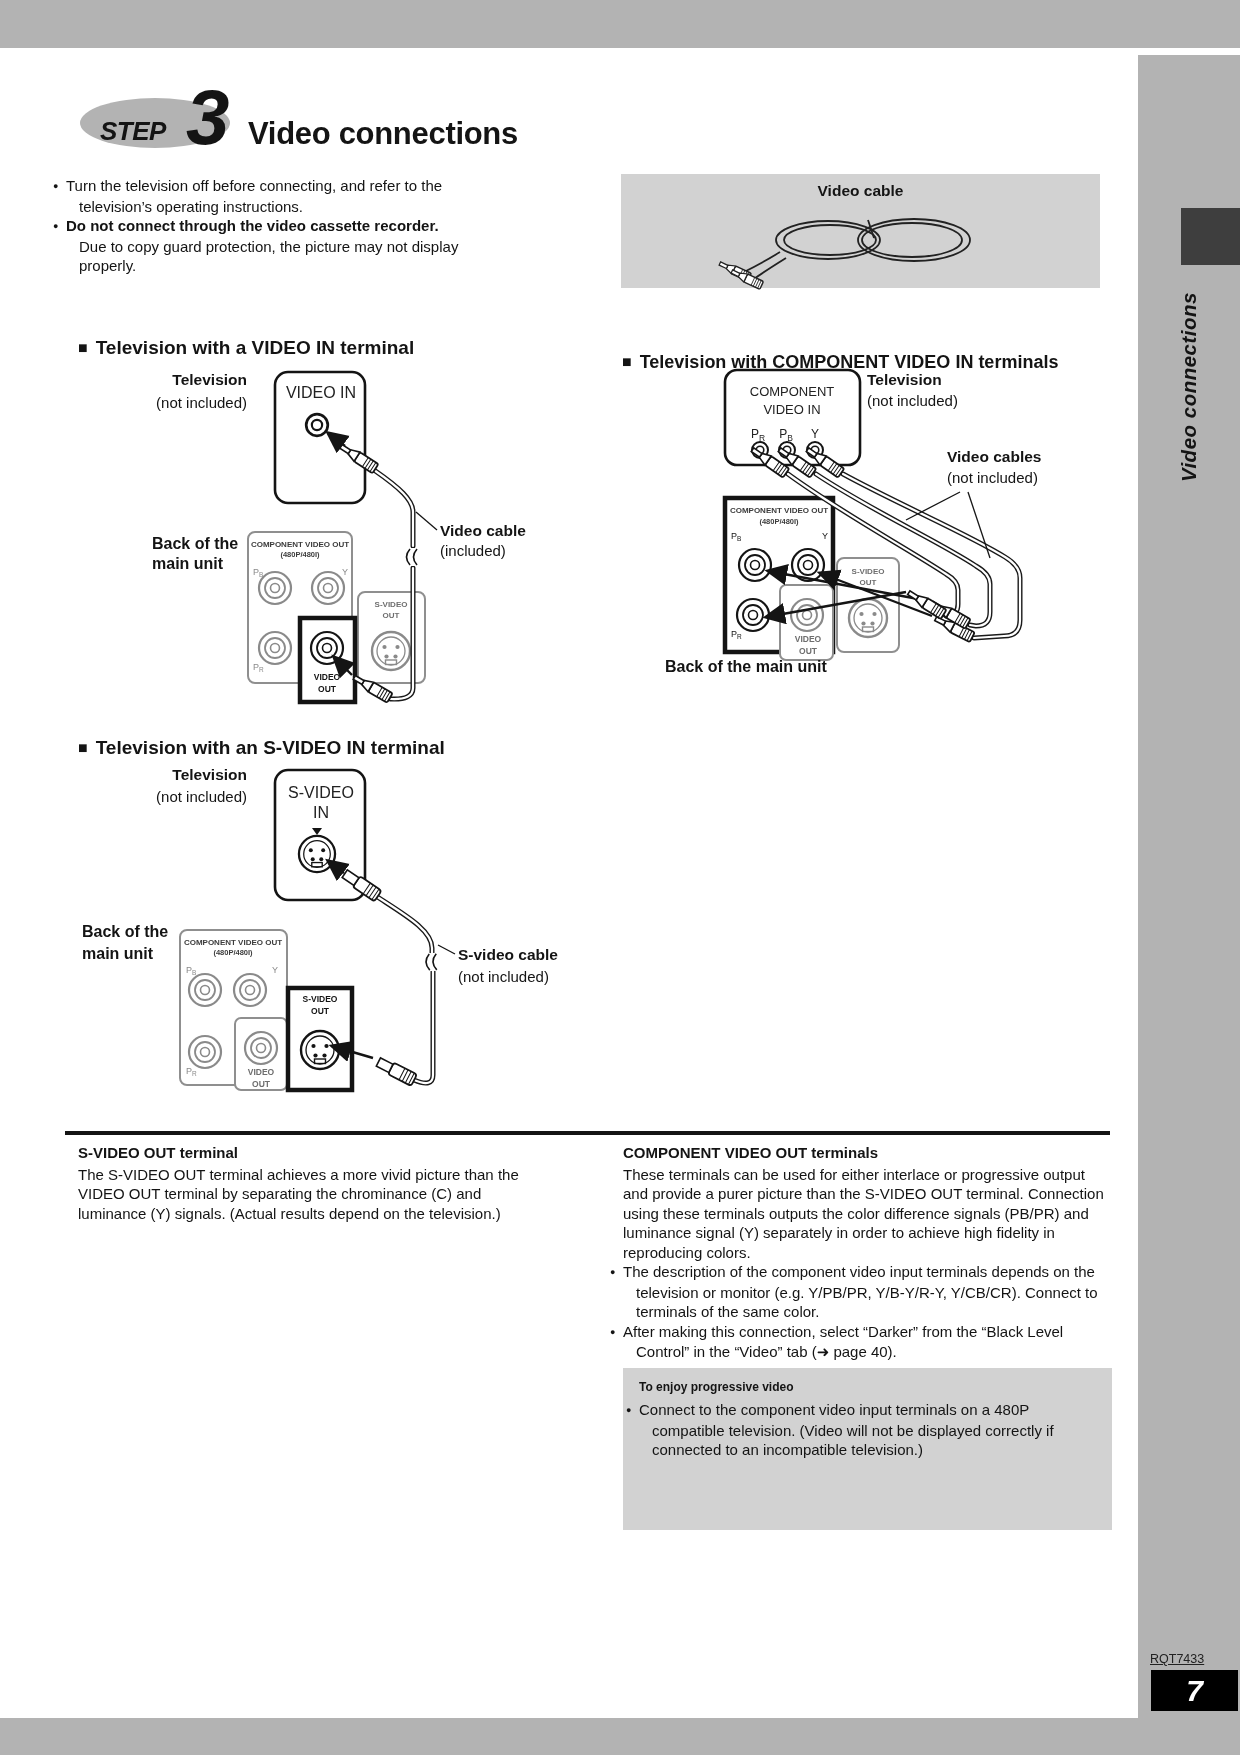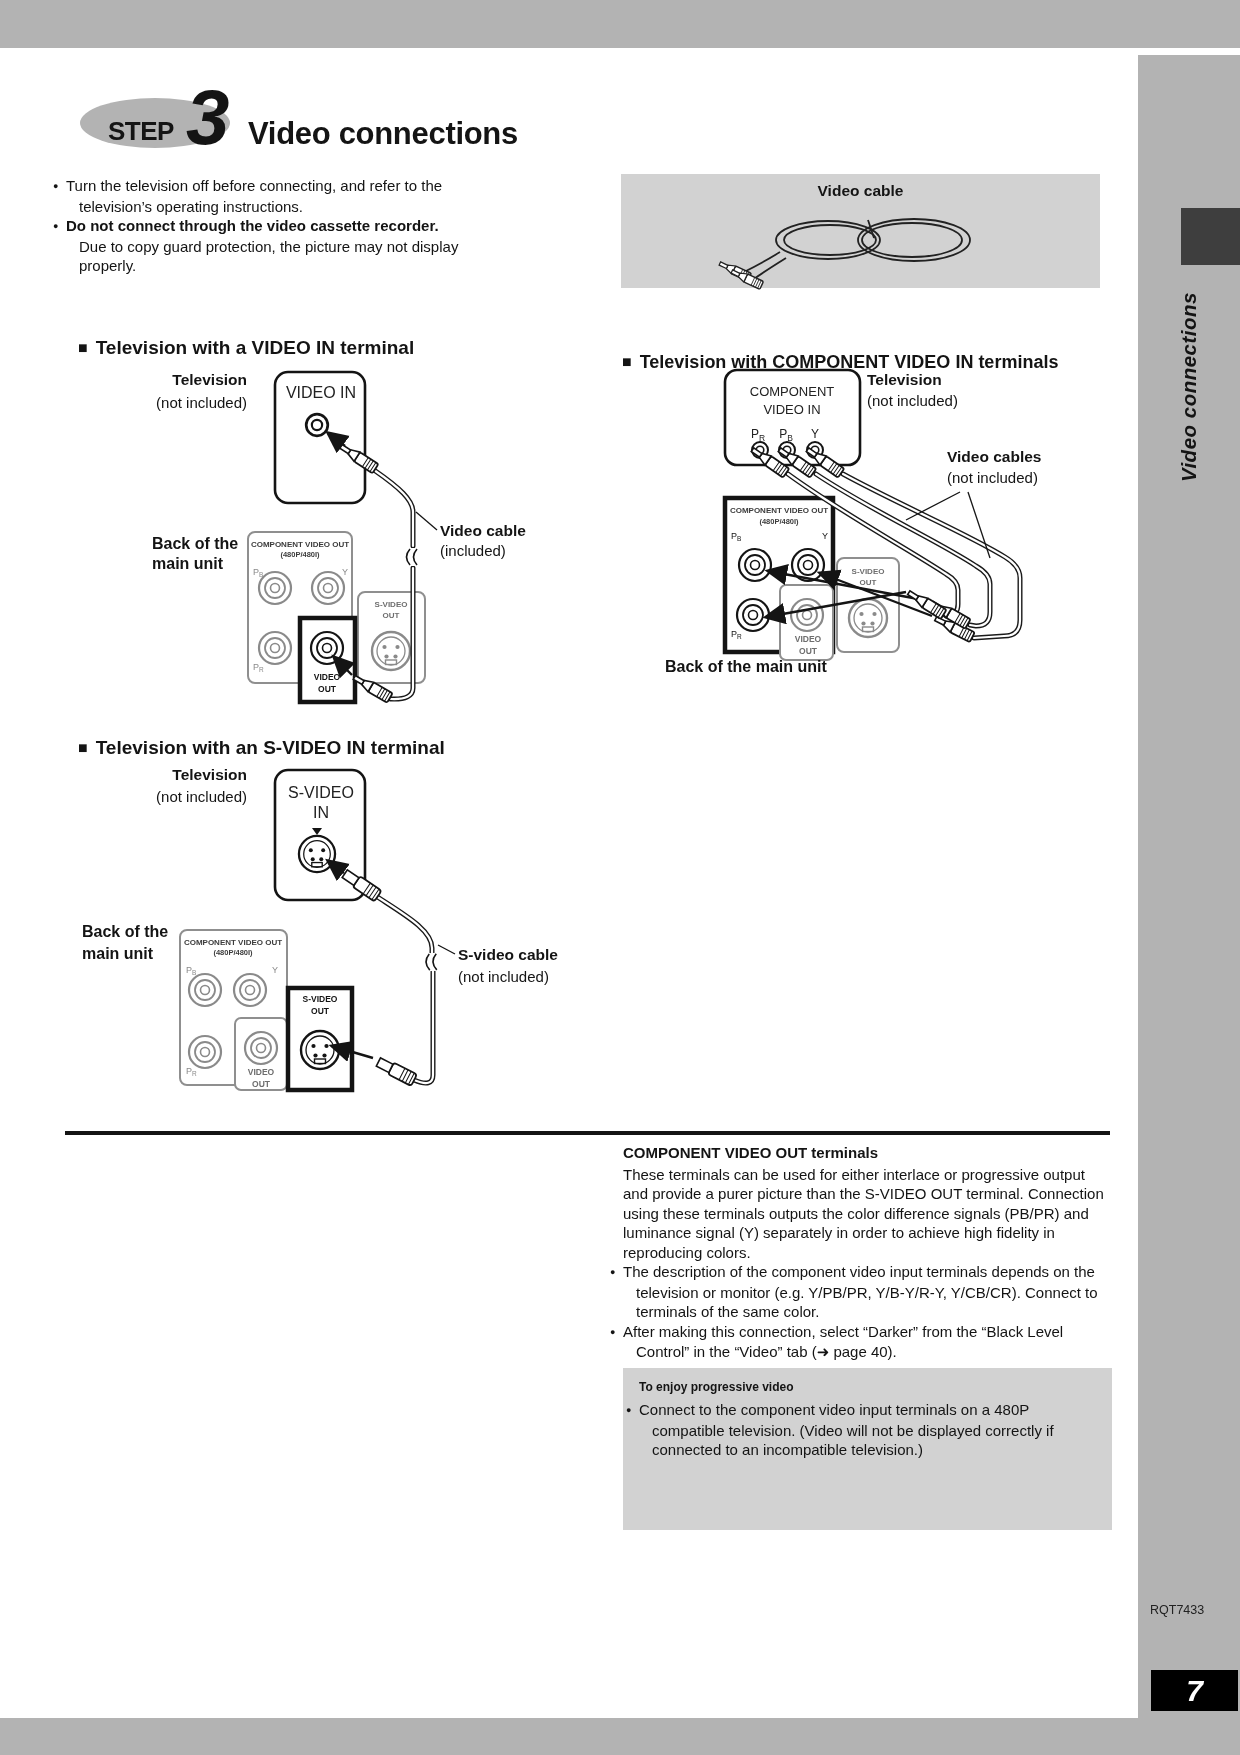--- a/index.html
+++ b/index.html
@@ -7,21 +7,21 @@
         font-family:"Liberation Sans",sans-serif;color:#141414;}
   .abs{position:absolute;}
   
   .band{background:#b3b3b3;}
   .tab{background:#3e3e3e;}
   .vwrap{display:flex;justify-content:center;}
   .vtext{writing-mode:vertical-rl;transform:rotate(180deg);
          font-style:italic;font-weight:bold;font-size:20.5px;color:#141414;letter-spacing:.5px;}
   
   .ellipse{background:#b3b3b3;border-radius:50%;}
-  .step{font-weight:900;font-size:26px;letter-spacing:-.5px;margin-left:8px;}
+  .step{font-style:italic;font-weight:900;font-size:26px;letter-spacing:-.5px;}
   .stepnum{font-style:italic;font-weight:bold;font-size:78px;line-height:1;}
   .title{font-weight:bold;font-size:31px;letter-spacing:-.3px;}
   
   .body{font-size:15px;line-height:19.5px;}
   .b{font-weight:bold;}
   .blt{display:inline-block;width:13px;font-size:9px;vertical-align:2px;}
   .hang{padding-left:13px;text-indent:-13px;margin:0;}
   .hang .blt{margin-left:-13px;width:13px;text-indent:0;}
   p{margin:0;}
   .h-sec{font-weight:bold;font-size:19px;white-space:nowrap;}
@@ -394,20 +394,24 @@
       </g>
     <line class="arr" x1="313" y1="368" x2="272" y2="356" marker-end="url(#ah)"></line>
 
     <line class="callout" x1="395" y1="264" x2="378" y2="255"></line>
     <text class="lab-b" x="398" y="270">S-video cable</text>
     <text class="lab-n" x="398" y="292">(not included)</text>
   </svg>
 
   <div class="abs rule" style="left:65px;top:1131px;width:1045px;height:3.5px;"></div>
 
+  <div class="abs body" style="left:78px;top:1143px;width:462px;">
+    <p class="note-h">S-VIDEO OUT terminal</p>
+    <p>The S-VIDEO OUT terminal achieves a more vivid picture than the VIDEO OUT terminal by separating the chrominance (C) and luminance (Y) signals. (Actual results depend on the television.)</p>
+  </div>
 
   <div class="abs body" style="left:623px;top:1143px;width:487px;">
     <p class="note-h">COMPONENT VIDEO OUT terminals</p>
     <p>These terminals can be used for either interlace or progressive output and provide a purer picture than the S-VIDEO OUT terminal. Connection using these terminals outputs the color difference signals (PB/PR) and luminance signal (Y) separately in order to achieve high fidelity in reproducing colors.</p>
     <p class="hang">
       <span class="blt">●</span><span>The description of the component video input terminals depends on the television or monitor (e.g. Y/PB/PR, Y/B-Y/R-Y, Y/CB/CR). Connect to terminals of the same color.</span>
     </p>
     <p class="hang">
       <span class="blt">●</span><span>After making this connection, select “Darker” from the “Black Level Control” in the “Video” tab (➜ page 40).</span>
     </p>
@@ -415,16 +419,16 @@
 
   <div class="abs graybox" style="left:623px;top:1368px;width:489px;height:162px;box-sizing:border-box;padding:12px 16px;">
     <p class="prog-h">To enjoy progressive video</p>
     <div class="body" style="width:452px;">
       <p class="hang">
         <span class="blt">●</span><span>Connect to the component video input terminals on a 480P compatible television. (Video will not be displayed correctly if connected to an incompatible television.)</span>
       </p>
     </div>
   </div>
 
-  <div class="abs rqt" style="left:1150px;top:1603px;">RQT7433</div>
+  <div class="abs rqt" style="left:1150px;top:1652px;text-decoration:underline;">RQT7433</div>
   <div class="abs pagebox" style="left:1151px;top:1670px;width:87px;height:41px;">7</div>
 
 </div>
 
 </body></html>

